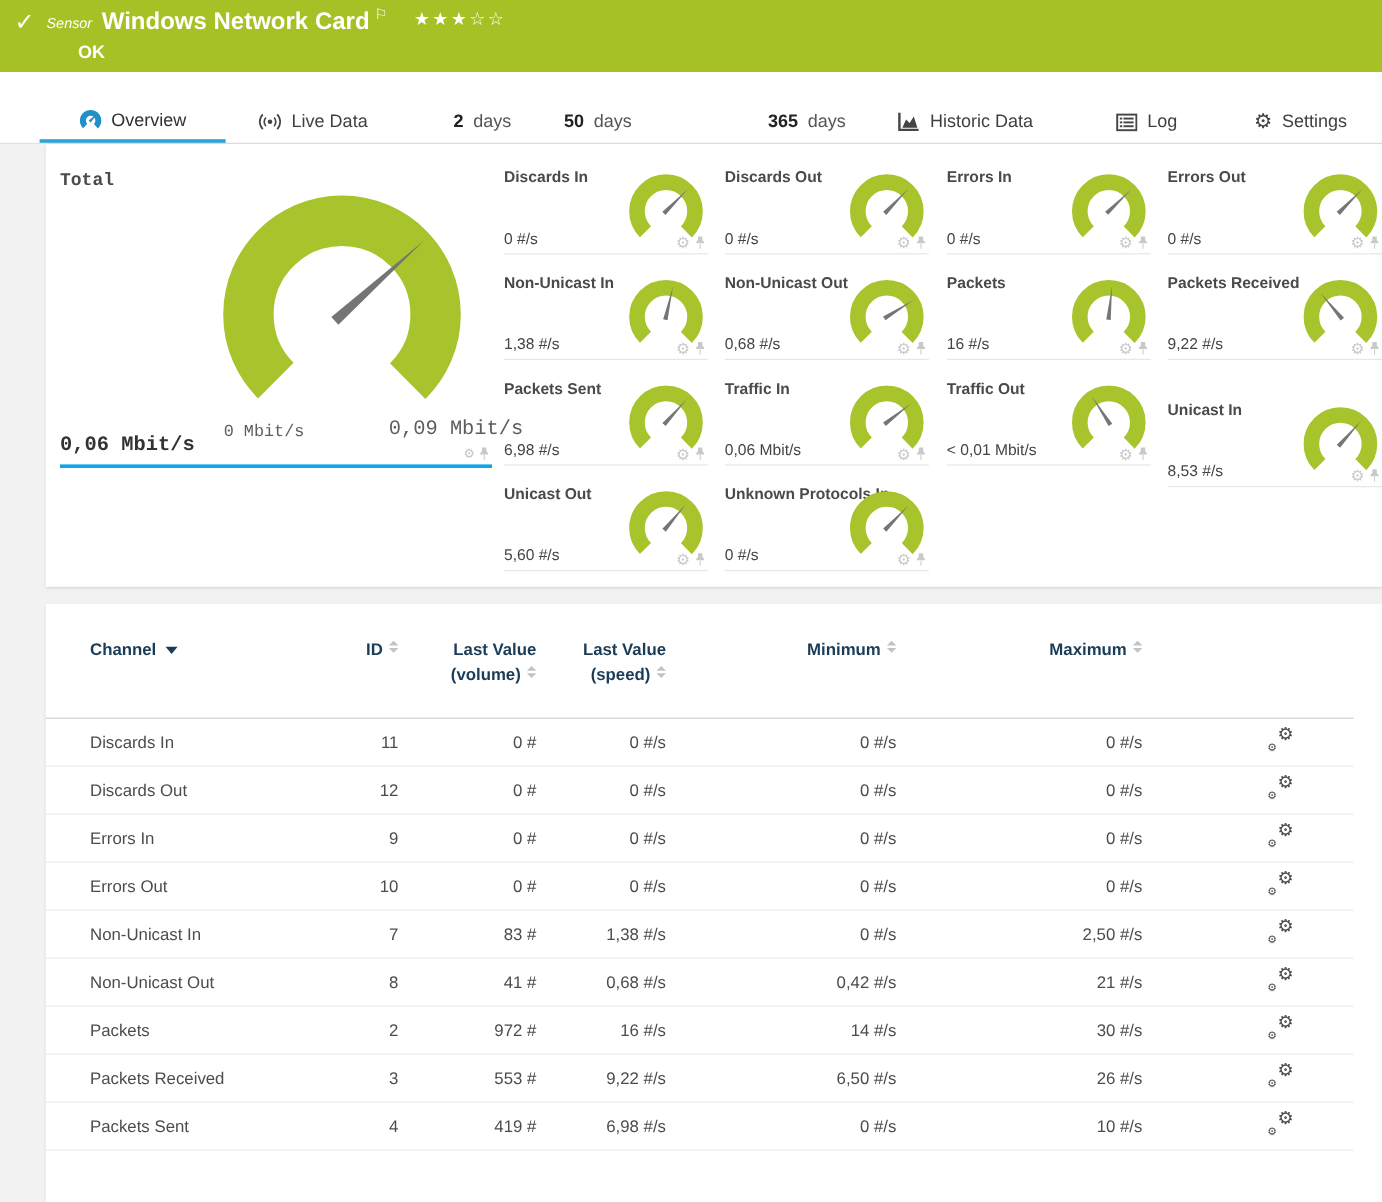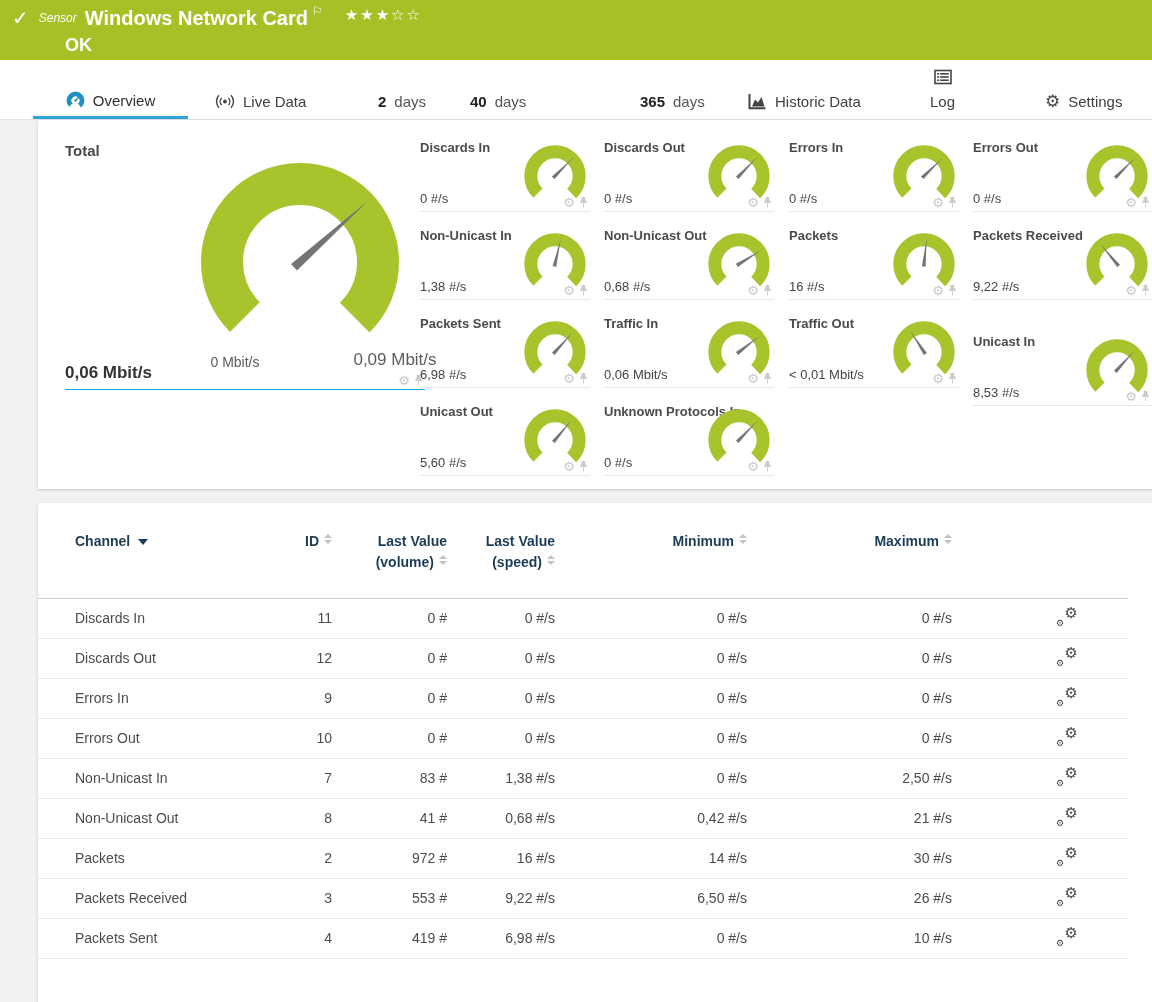--- a/index.html
+++ b/index.html
@@ -13,39 +13,39 @@
   html,body{width:1152px;height:1002px;overflow:hidden;background:#f2f2f2;
     font-family:"Liberation Sans","DejaVu Sans",sans-serif;}
   
   .topbar{position:relative;width:100%;height:60px;background:var(--brand-green);color:#fff;}
   .title-row{position:absolute;left:12px;top:6px;display:flex;align-items:center;}
   .check{font-size:20px;font-weight:bold;margin-right:10px;}
   .sensor-type{font-style:italic;font-size:12px;margin-right:8px;}
   .sensor-title{font-weight:bold;font-size:20px;}
   .flag{font-size:12px;margin-left:4px;position:relative;top:-7px;}
   .stars{margin-left:22px;font-size:15px;letter-spacing:2px;position:relative;top:-3px;cursor:pointer;}
-  .status-ok{position:absolute;left:65px;top:35px;font-size:18px;font-weight:bold;}
+  .status-ok{position:absolute;left:65px;top:35px;font-size:15px;font-weight:bold;}
   
   .tabs{position:relative;width:100%;height:60px;background:#fff;border-bottom:1px solid #e2e2e2;}
   .tab{position:absolute;bottom:0;display:flex;align-items:center;gap:8px;padding-bottom:9px;
        font-size:15px;color:#3f3f3f;cursor:pointer;white-space:nowrap;}
   .tab.active{color:#2f2f2f;}
   .tab .underline{position:absolute;left:0;right:0;bottom:0;height:3px;background:var(--accent-blue);}
   .tab-overview{left:33px;width:155px;justify-content:center;}
   .tab-live{left:215px;}  .tab-d2{left:378px;} .tab-d30{left:470px;} .tab-d365{left:592px;margin-left:48px;}
-  .tab-historic{left:748px;} .tab-log{left:930px;flex-direction:column;} .tab-settings{left:1045px;}
+  .tab-historic{left:748px;} .tab-log{left:930px;} .tab-settings{left:1045px;}
   .tab b{font-weight:bold;color:#222;}
   .tab .dl{color:#555;}
   .gearglyph{font-size:17px;color:#444;line-height:1;}
   
   .panel{position:absolute;left:38px;width:1130px;background:#fff;box-shadow:0 1px 3px rgba(0,0,0,.18);}
   #panel-gauges{top:120px;height:369px;}
   #panel-table{top:503px;height:560px;}
   
-  .total-block{position:absolute;left:27px;top:15px;width:360px;height:255px;border-bottom:1px solid #0ea5e9;}
+  .total-block{position:absolute;left:12px;top:15px;width:360px;height:255px;border-bottom:3px solid #0ea5e9;font-family:Liberation Mono, monospace;}
   .total-label{position:absolute;left:0;top:7px;font-size:15px;font-weight:bold;color:#4a4a4a;}
   .total-dial{position:absolute;left:135px;top:27px;width:200px;height:200px;}
   .total-value{position:absolute;left:0;bottom:6px;font-size:17px;font-weight:bold;color:#333;}
   .total-min{position:absolute;left:120px;bottom:19px;width:100px;text-align:center;font-size:14px;color:#5d5d5d;}
   .total-max{position:absolute;left:270px;bottom:19px;width:120px;text-align:center;font-size:17px;color:#5d5d5d;}
   .total-icons{position:absolute;right:2px;bottom:0;}
   
   .cell{position:absolute;height:77px;border-bottom:1px solid #e7e7e7;cursor:pointer;}
   .g-title{position:absolute;left:0;top:5px;font-size:13px;font-weight:bold;color:#4a4a4a;}
   .g-dial{position:absolute;right:4px;top:10px;width:62px;height:62px;}
@@ -112,21 +112,21 @@
       <path d="M4 2.3a9 9 0 0 0 0 12.4" fill="none" stroke="#444" stroke-width="1.4"></path>
       <path d="M16 2.3a9 9 0 0 1 0 12.4" fill="none" stroke="#444" stroke-width="1.4"></path>
     </svg>
     <span>Live Data</span>
   </div>
   <div class="tab tab-d2">
     <b>2</b>
     <span class="dl">days</span>
   </div>
   <div class="tab tab-d30">
-    <b>40</b>
+    <b>50</b>
     <span class="dl">days</span>
   </div>
   <div class="tab tab-d365">
     <b>365</b>
     <span class="dl">days</span>
   </div>
   <div class="tab tab-historic">
     <svg class="ticon" width="19" height="17" viewBox="0 0 19 17">
       <path d="M1.5 1 v14.2 h16" fill="none" stroke="#444" stroke-width="2"></path>
       <polygon points="4,13.5 7,6.5 10,9.5 13.5,4 16.5,13.5" fill="#444"></polygon>

